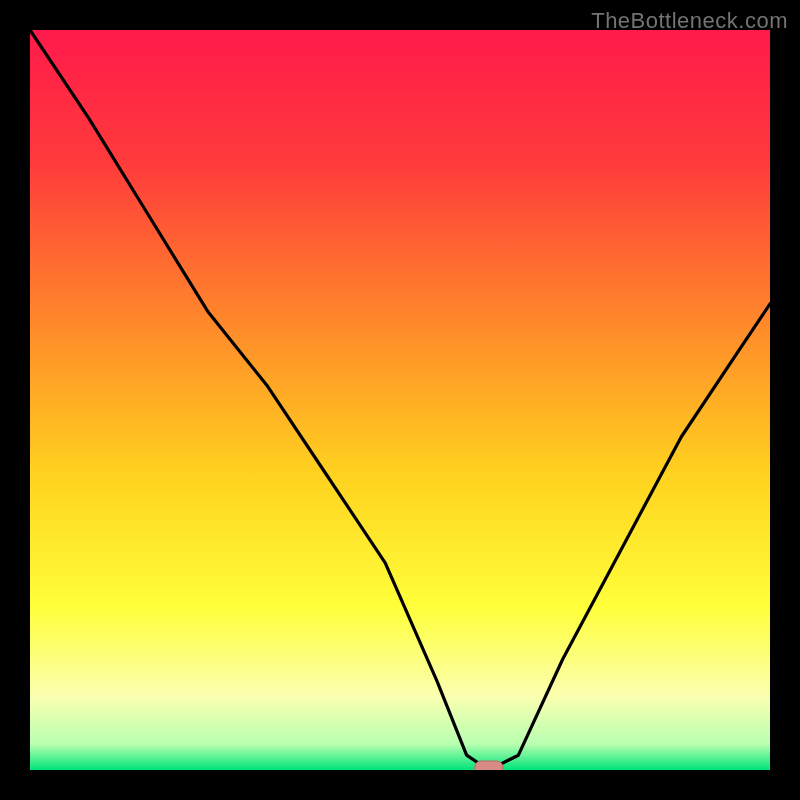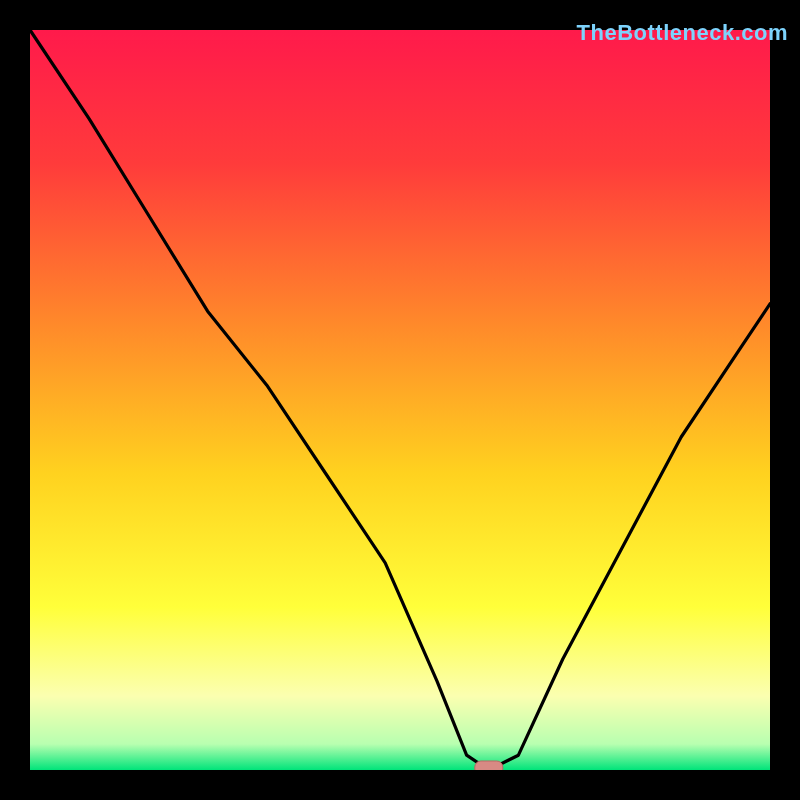--- a/index.html
+++ b/index.html
@@ -12,25 +12,25 @@
     overflow: hidden;
   }
   .frame {
     position: relative;
     width: 800px;
     height: 800px;
     background: #000;
   }
   .watermark {
     position: absolute;
-    top: 20px;
+    top: 8px;
     right: 12px;
-    color: #7dd3fc;
+    color: #737373;
     font-size: 22px;
-    font-weight: 700;
+    font-weight: 400;
     letter-spacing: 0.5px;
     z-index: 20;
     user-select: none;
   }
   svg {
     position: absolute;
     top: 0;
     left: 0;
   }
 </style>

